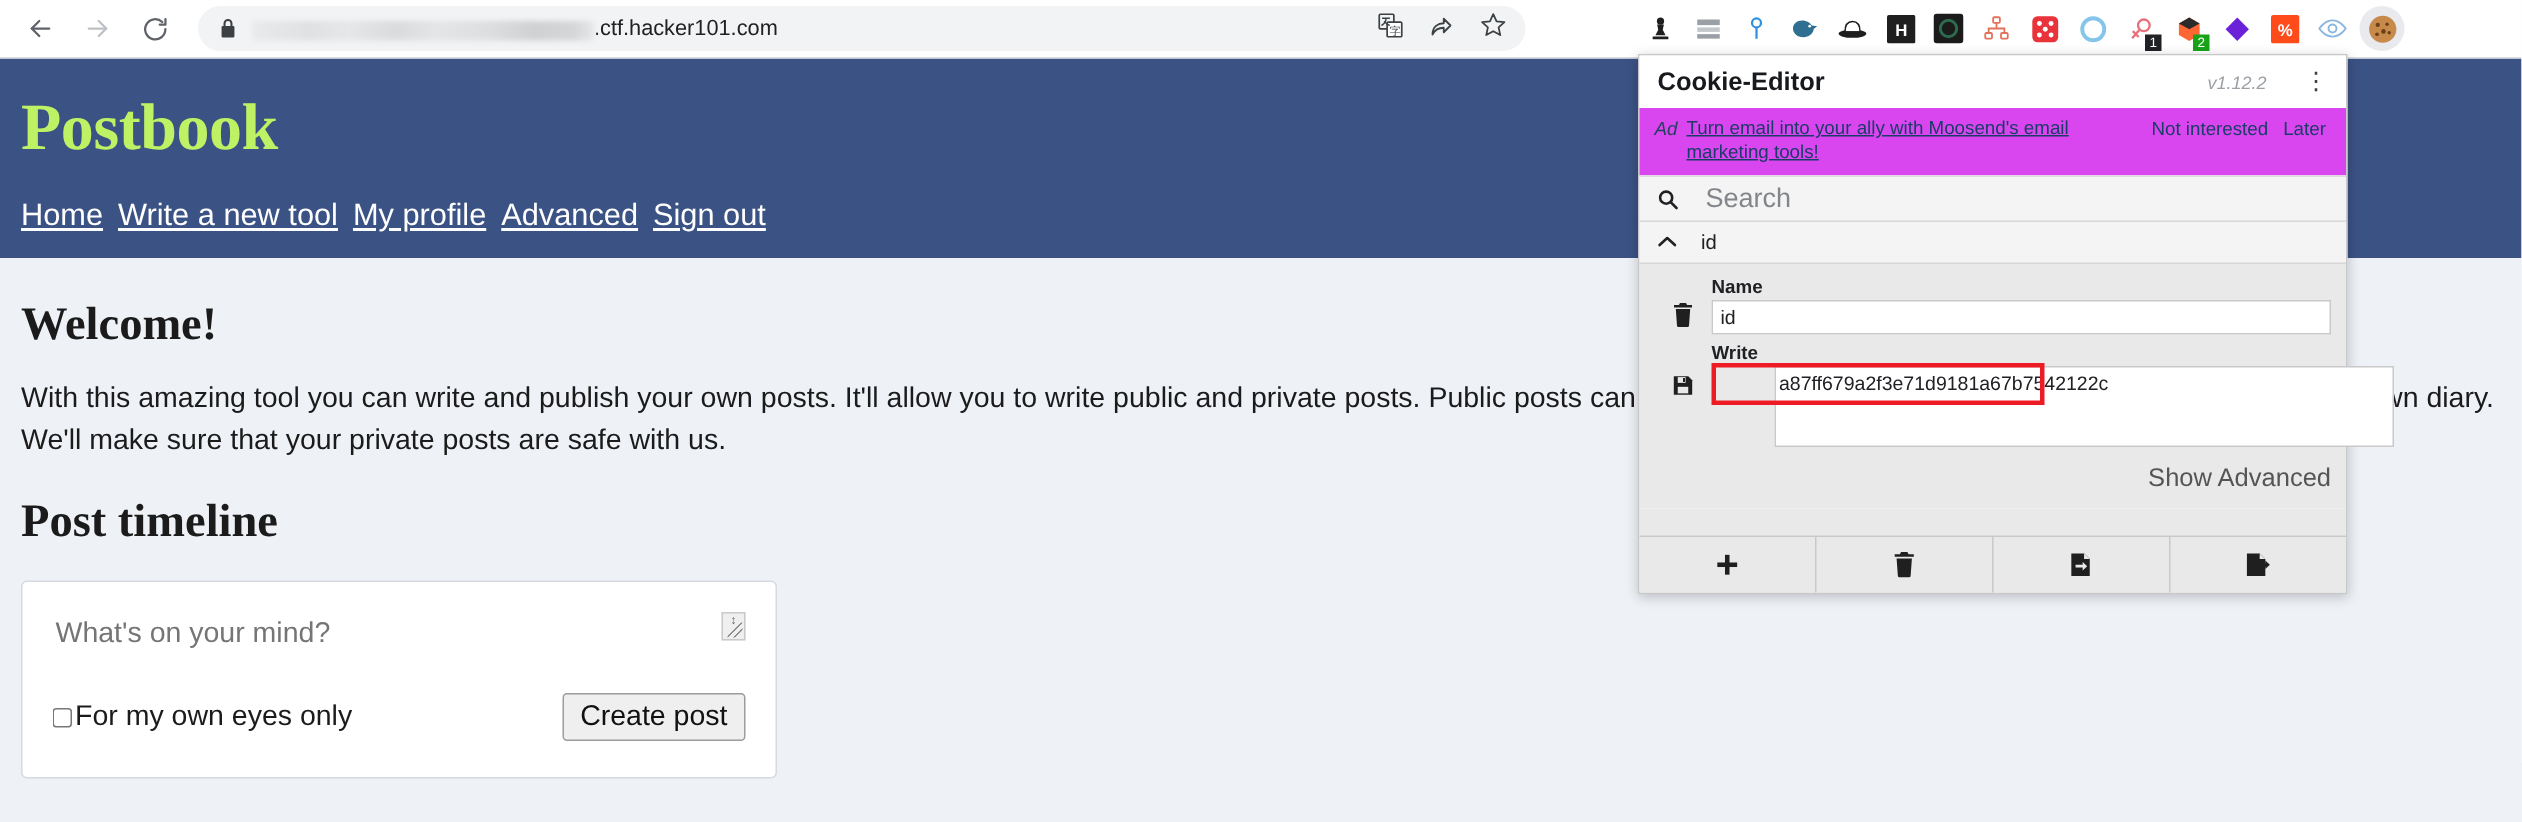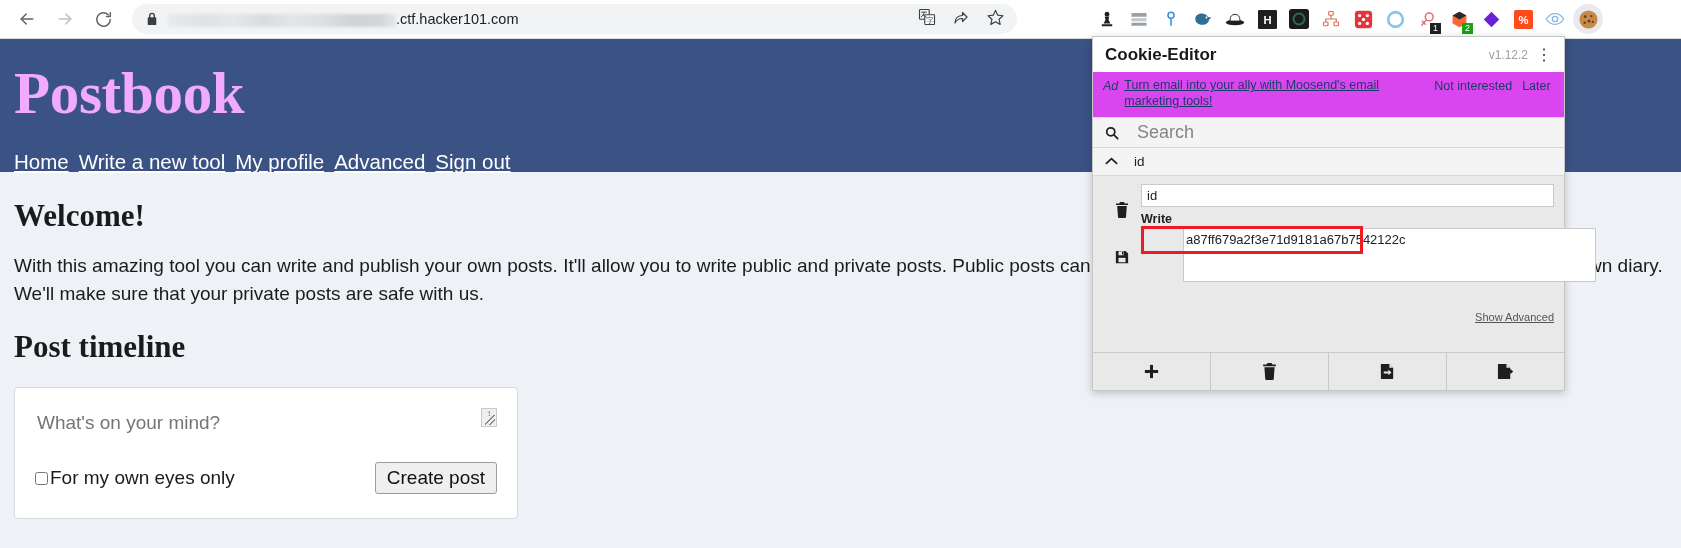--- a/index.html
+++ b/index.html
@@ -105,22 +105,22 @@
     background: #eef1f6;
     overflow: hidden;
   }
   .pb-header {
     background: #3b5284;
     height: 133px;
     padding: 20px 14px 0 14px;
   }
   .pb-title {
     font-family: "Liberation Serif", serif;
-    color: #f0abfc;
-    font-size: 59px;
+    color: #bef264;
+    font-size: 44px;
     font-weight: bold;
     margin: 0 0 22px 0;
     letter-spacing: -0.3px;
   }
   .pb-nav {
     display: flex; gap: 10px;
     font-size: 20.5px;
   }
   .pb-nav a {
     color: #ffffff;
@@ -222,21 +222,22 @@
   }
   .ce-title {
     font-size: 17px;
     font-weight: bold;
     color: #17191c;
   }
   .ce-version {
     margin-left: auto;
     font-size: 12px;
     color: #9aa0a6;
-    margin-right: 8px;
+    margin-right: 25px;
+    font-style: italic;
   }
   .ce-menu {
     font-size: 16px; color: #3c4043;
     letter-spacing: 0px; line-height: 12px;
     cursor: pointer;
   }
 
   .ce-ad {
     background: #d946ef;
     display: flex;
@@ -348,22 +349,22 @@
     width: 222px; height: 28px;
     border: 3px solid #ed1c24;
     pointer-events: none;
   }
   .ce-advanced {
     text-align: right;
     padding: 1px 10px 10px 10px;
     background: #e9e9e9;
   }
   .ce-advanced span {
-    font-size: 11px;
-    color: #555; text-decoration: underline;
+    font-size: 17px;
+    color: #555; 
     cursor: pointer;
   }
   .ce-spacer { height: 18px; background: #e9e9e9; }
   .ce-toolbar {
     display: flex;
     border-top: 1px solid #c9c9c9;
     background: #e9e9e9;
     height: 38px;
   }
   .ce-tb-btn {
@@ -624,20 +625,21 @@
         <svg width="14" height="14" viewBox="0 0 16 16" fill="#1f1f1f">
             <path d="M1 1h11l3 3v11H1z"></path>
             <rect x="4" y="1.6" width="6" height="4.4" fill="#e9e9e9"></rect>
             <rect x="8" y="2.3" width="1.6" height="3" fill="#1f1f1f"></rect>
             <rect x="4" y="9" width="8" height="5" fill="#e9e9e9"></rect>
           </svg>
       </div>
     </div>
 
     <div class="ce-fields">
+      <div class="ce-flabel">Name</div>
       <input class="ce-finput" type="text" value="id" style="">
 
       <div class="ce-flabel">Write</div>
       <div class="ce-value-wrap">
         <textarea class="ce-ftext" style="">a87ff679a2f3e71d9181a67b7542122c</textarea>
         <div class="value-highlight"></div>
       </div>
     </div>
   </div>
 

